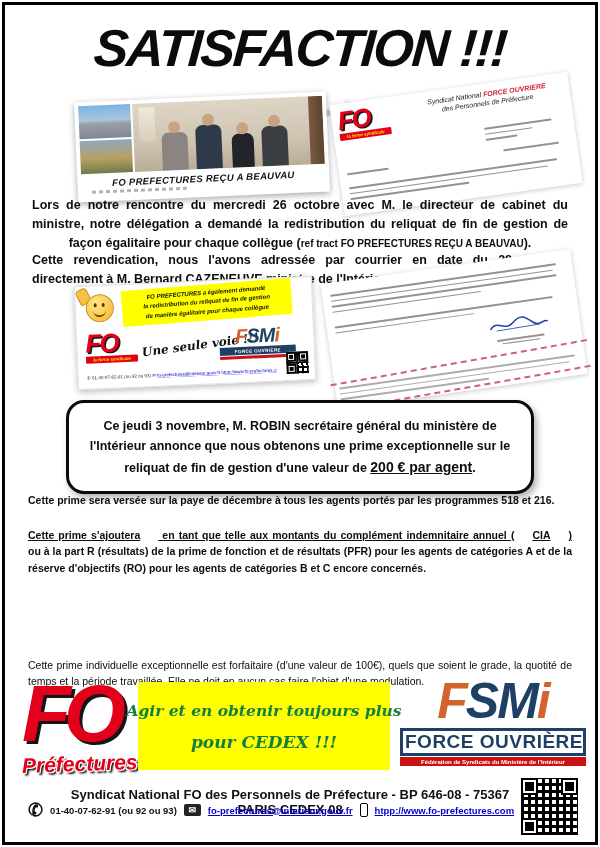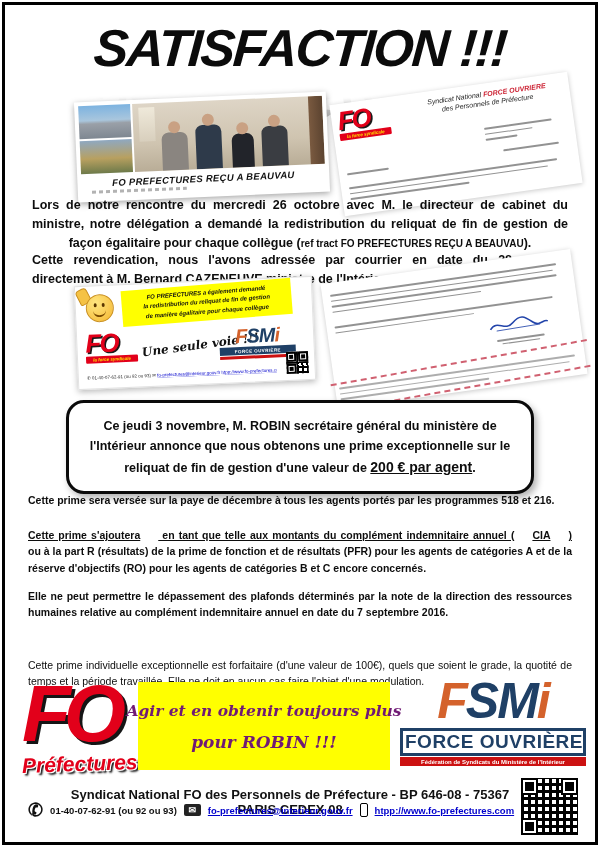--- a/index.html
+++ b/index.html
@@ -88,21 +88,21 @@
   
   .announce{position:absolute;left:66px;top:400px;width:468px;box-sizing:border-box;background:#fff;border:3px solid #0a0a0a;border-radius:18px;padding:13px 18px;text-align:center;font-size:12.5px;font-weight:800;line-height:1.6;color:#0d0d0d;box-shadow:3px 4px 7px rgba(0,0,0,.3);}
   .announce .hl{font-size:14px;text-decoration:underline;}
 
   
   .fo-big-logo{position:absolute;left:22px;top:676px;width:120px;height:104px;}
   .fo-big-logo .fo-txt{font-size:80px;font-weight:800;font-style:italic;color:#e2001a;letter-spacing:-7px;line-height:.95;text-shadow:3px 3px 0 #151515;}
   .fo-big-logo .pref{position:absolute;left:0;bottom:4px;font-size:21px;font-weight:800;font-style:italic;color:#e2001a;transform:rotate(-2deg);white-space:nowrap;
     text-shadow:-1px -1px 0 #fff,1px -1px 0 #fff,-1px 1px 0 #fff,1px 1px 0 #fff,2.5px 2.5px 2px #000;}
   .banner{position:absolute;left:138px;top:682px;width:252px;height:88px;background:#ffff00;display:flex;flex-direction:column;justify-content:center;align-items:center;gap:12px;}
-  .banner .b1,.banner .b2{font-family:"DejaVu Serif",serif;font-style:italic;font-weight:700;color:#701a75;white-space:nowrap;}
+  .banner .b1,.banner .b2{font-family:"DejaVu Serif",serif;font-style:italic;font-weight:700;color:#15803d;white-space:nowrap;}
   .banner .b1{font-size:15.5px;} .banner .b2{font-size:17px;}
   .fsmi-logo{position:absolute;left:400px;top:676px;width:186px;text-align:center;}
   .fsmi-logo .letters{font-size:50px;font-weight:800;font-style:italic;letter-spacing:-2px;line-height:1;}
   .c-or{color:#d4622c;} .c-nv{color:#1f4066;}
   .fsmi-logo .force{margin-top:2px;border:3px solid #1f4066;color:#1f4066;font-weight:800;font-size:19px;letter-spacing:.5px;padding:0 2px;white-space:nowrap;}
   .fsmi-logo .fed{margin-top:1px;background:#cc1111;color:#fff;font-size:6px;font-weight:700;padding:1.5px 0;white-space:nowrap;}
 
   
   .qr-footer{position:absolute;left:521px;top:778px;width:57px;height:57px;background-image:repeating-linear-gradient(0deg,#000 0 3px,transparent 3px 7px),repeating-linear-gradient(90deg,#000 0 3px,transparent 3px 7px);}
   .qr-footer .fm{width:13px;height:13px;}
@@ -242,31 +242,30 @@
   </div>
 
   <div class="announce">
     <span>Ce jeudi 3 novembre, M. ROBIN secrétaire général du ministère de l'Intérieur annonce que nous obtenons une prime exceptionnelle sur le reliquat de fin de gestion d'une valeur de </span><b class="hl">200 € par agent</b><span>.</span>
   </div>
 
   <div class="para pb p4">Cette prime sera versée sur la paye de décembre à tous les agents portés par les programmes 518 et 216.</div>
   <div class="para pb p5">
     <span class="bu">Cette prime s'ajoutera</span><span class="u"> en tant que telle aux montants du complément indemnitaire annuel (</span><span class="u" style="font-weight:800">CIA</span><span class="u">)</span><span> ou à la part R (résultats) de la prime de fonction et de résultats (PFR) pour les agents de catégories A et de la réserve d'objectifs (RO) pour les agents de catégories B et C encore concernés.</span>
   </div>
-  <div class="para pb p6">Elle ne peut permettre le dépassement des plafonds déterminés par la note de la direction des ressources humaines relative au complément indemnitaire annuel en date du 7 septembre 2016.</div>
   <div class="para pb p7">Cette prime individuelle exceptionnelle est forfaitaire (d'une valeur de 100€), quels que soient le grade, la quotité de temps et la période travaillée. Elle ne doit en aucun cas faire l'objet d'une modulation.</div>
 
   <div class="fo-big-logo">
     <div class="fo-txt">FO</div>
     <div class="pref">Préfectures</div>
   </div>
 
   <div class="banner">
     <div class="b1">Agir et en obtenir toujours plus</div>
-    <div class="b2">pour ROBIN !!!</div>
+    <div class="b2">pour CEDEX !!!</div>
   </div>
 
   <div class="fsmi-logo">
     <div class="letters">
       <span class="c-or">F</span><span class="c-nv">S</span><span class="c-nv">M</span><span class="c-or">i</span>
     </div>
     <div class="force">FORCE OUVRIÈRE</div>
     <div class="fed">Fédération de Syndicats du Ministère de l'Intérieur</div>
   </div>
 

